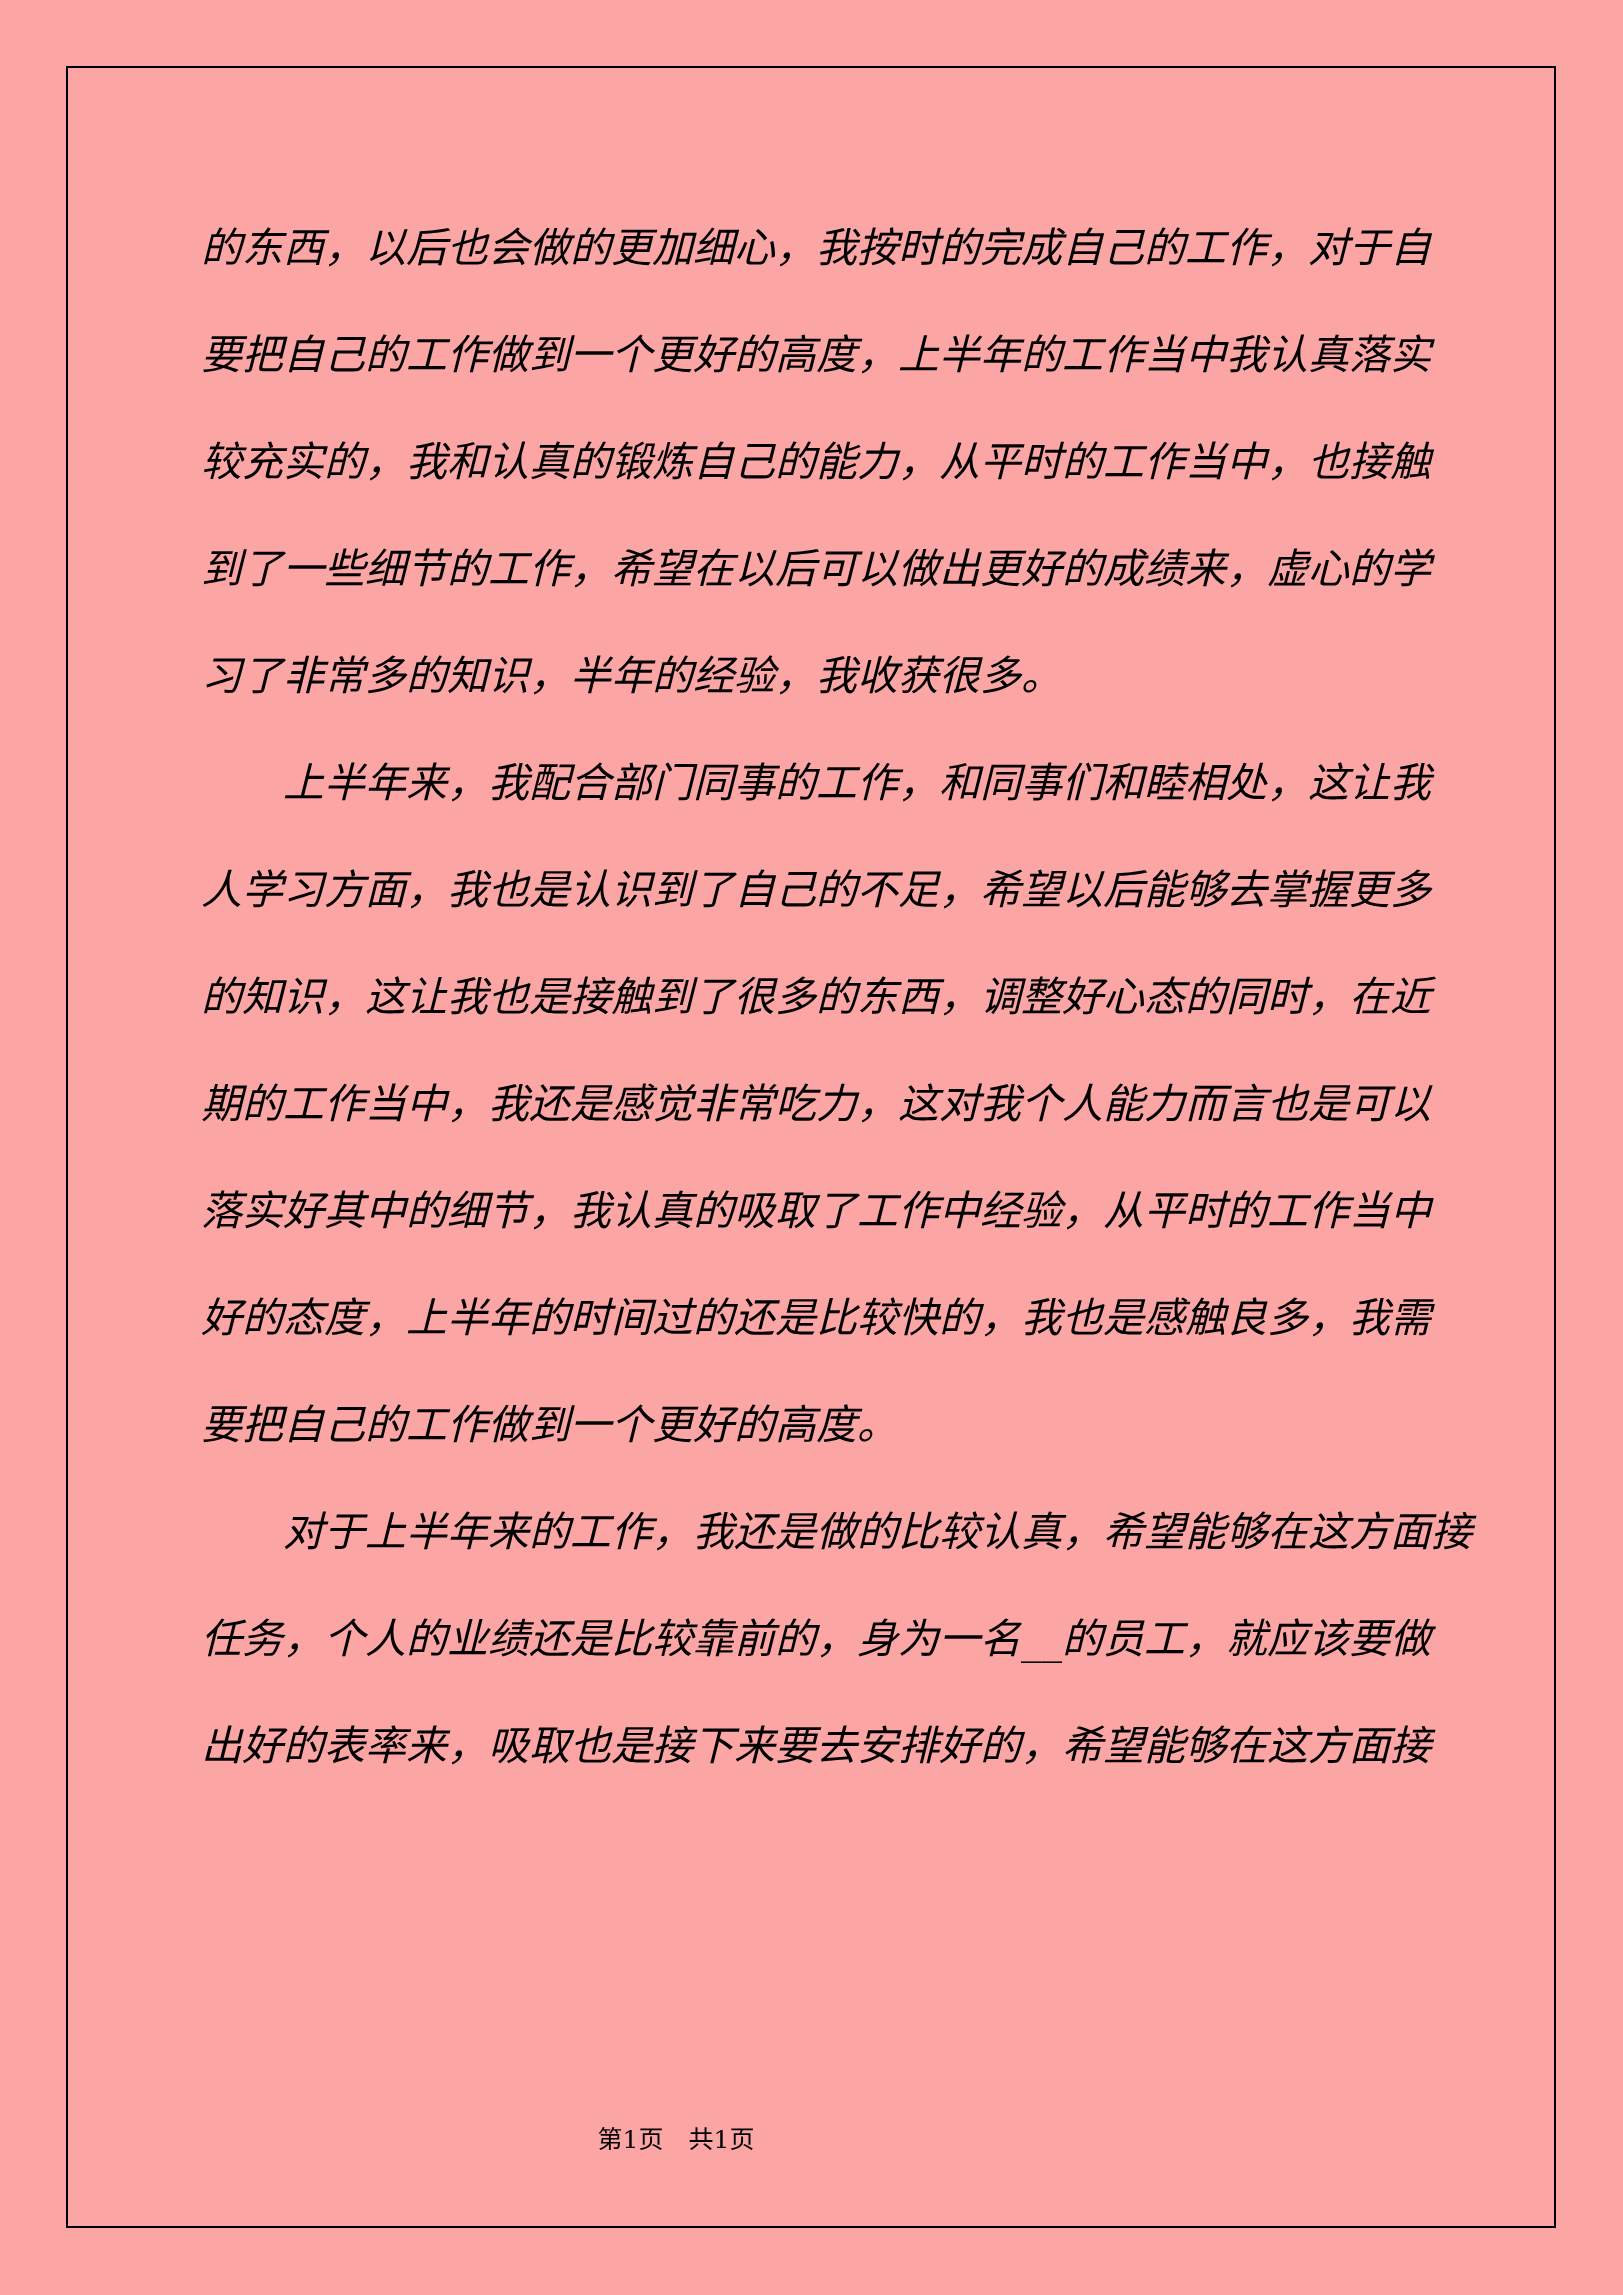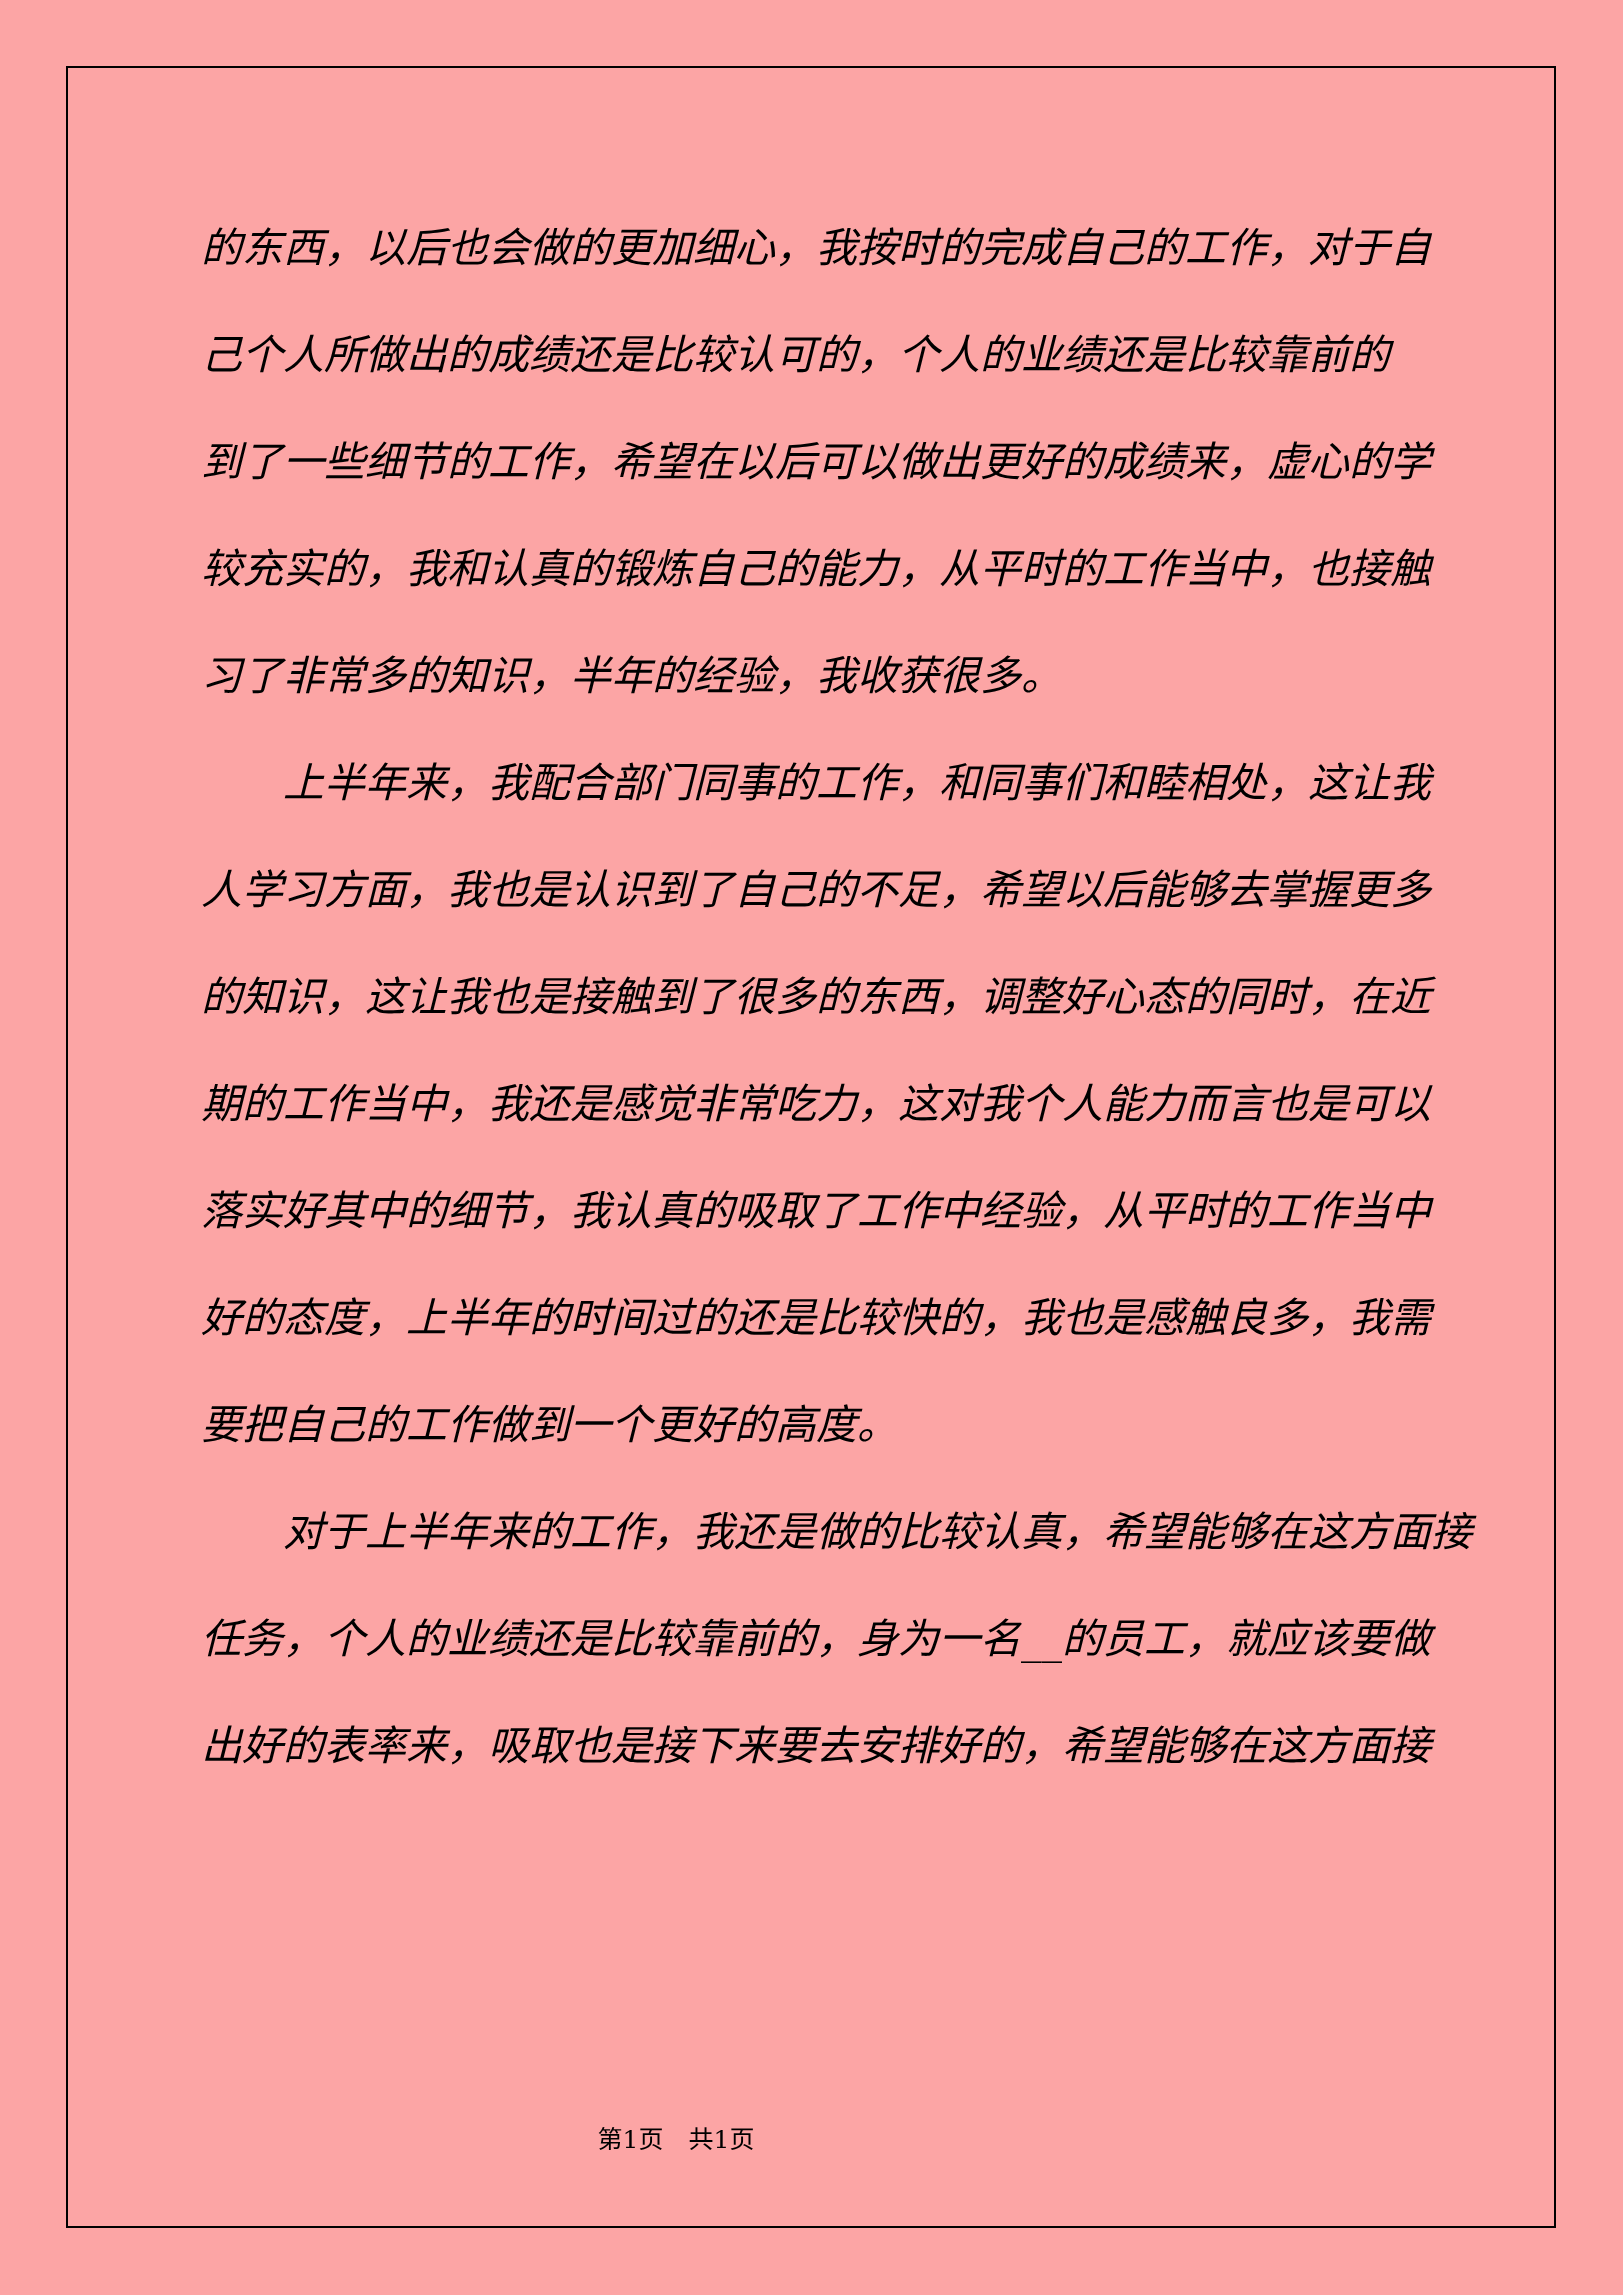--- a/index.html
+++ b/index.html
@@ -58,23 +58,23 @@
 </head>
 <body>
 
 <div class="page">
 
   <div class="frame"></div>
 
   <div class="body-text">
 
   <div class="text-line">的东西，以后也会做的更加细心，我按时的完成自己的工作，对于自</div>
-      <div class="text-line">己个人所做出的成绩还是比较认可的，个人的业绩还是比较靠前的</div>
+      <div class="text-line">要把自己的工作做到一个更好的高度，上半年的工作当中我认真落实</div>
+      <div class="text-line">较充实的，我和认真的锻炼自己的能力，从平时的工作当中，也接触</div>
       <div class="text-line">到了一些细节的工作，希望在以后可以做出更好的成绩来，虚心的学</div>
-      <div class="text-line">较充实的，我和认真的锻炼自己的能力，从平时的工作当中，也接触</div>
       <div class="text-line">习了非常多的知识，半年的经验，我收获很多。</div>
       <div class="text-line indent">上半年来，我配合部门同事的工作，和同事们和睦相处，这让我</div>
       <div class="text-line">人学习方面，我也是认识到了自己的不足，希望以后能够去掌握更多</div>
       <div class="text-line">的知识，这让我也是接触到了很多的东西，调整好心态的同时，在近</div>
       <div class="text-line">期的工作当中，我还是感觉非常吃力，这对我个人能力而言也是可以</div>
       <div class="text-line">落实好其中的细节，我认真的吸取了工作中经验，从平时的工作当中</div>
       <div class="text-line">好的态度，上半年的时间过的还是比较快的，我也是感触良多，我需</div>
       <div class="text-line">要把自己的工作做到一个更好的高度。</div>
       <div class="text-line indent">对于上半年来的工作，我还是做的比较认真，希望能够在这方面接</div>
       <div class="text-line">任务，个人的业绩还是比较靠前的，身为一名__的员工，就应该要做</div>

